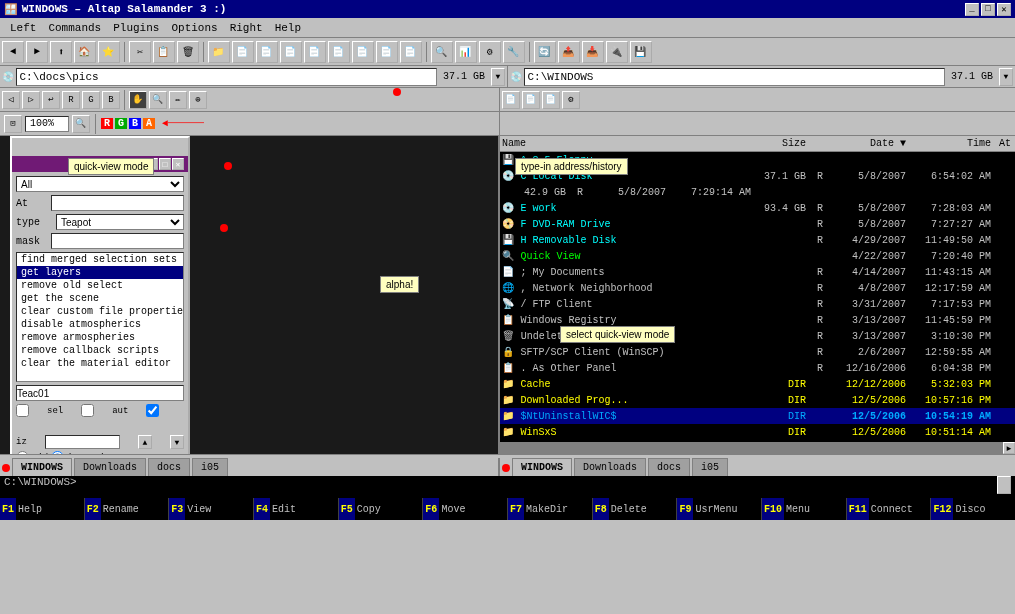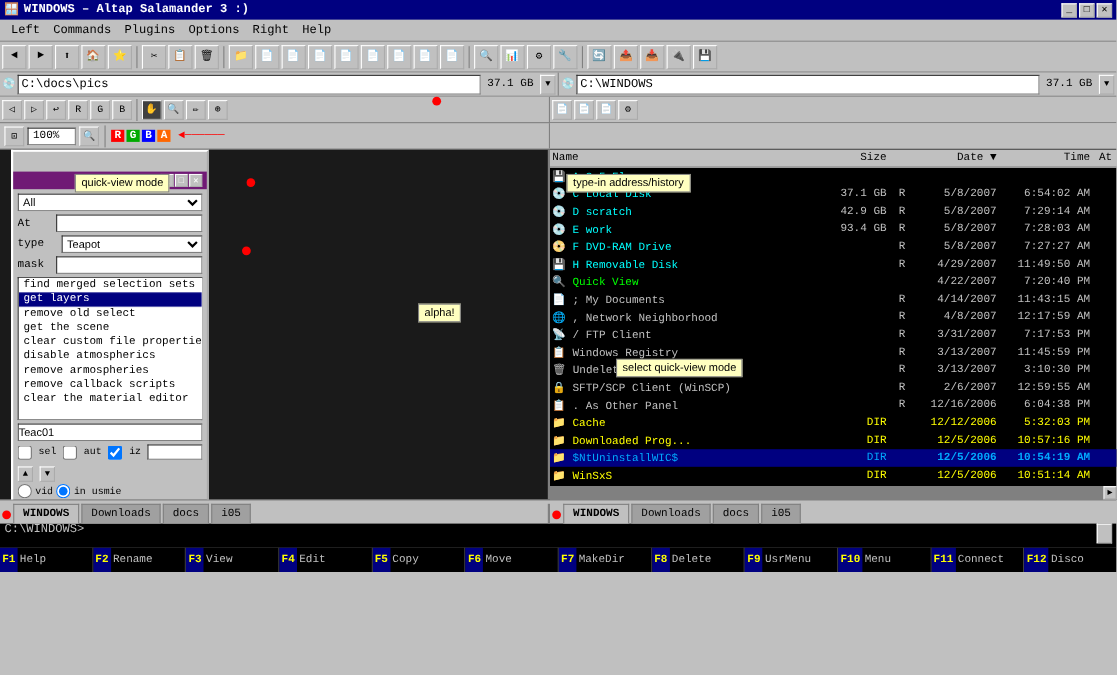--- a/index.html
+++ b/index.html
@@ -498,21 +498,21 @@
           <div class="dialog-menu-item">remove old select</div>
           <div class="dialog-menu-item">get the scene</div>
           <div class="dialog-menu-item">clear custom file properties</div>
           <div class="dialog-menu-item">disable atmospherics</div>
           <div class="dialog-menu-item">remove armospheries</div>
           <div class="dialog-menu-item">remove callback scripts</div>
           <div class="dialog-menu-item">clear the material editor</div>
         </div>
         <div style="padding:3px 0;">
           <input class="dialog-footer-input" style="width: 100%; margin-bottom: 3px;" value="Teac01">
-          <div style="display:flex; gap:6px; align-items:center; font-size:9px; flex-wrap:wrap;">
+          <div style="display:flex; gap:18px; align-items:center; font-size:9px; flex-wrap:wrap;">
             <input type="checkbox" style=""> 
               <span>sel</span>
             <input type="checkbox" style=""> 
               <span>aut</span>
             <input type="checkbox" checked="" style=""> 
               <span>iz</span>
             <input class="dialog-input" style="width: 30px; height: 14px;" value="">
             <div class="toolbar-btn" style="width:14px;height:14px;font-size:8px;">▲</div>
             <div class="toolbar-btn" style="width:14px;height:14px;font-size:8px;">▼</div>
           </div>
@@ -559,21 +559,20 @@
       </div>
       <div class="file-row">
         <div class="col-name" style="color:#00ffff;">💿 C Local Disk</div>
         <div class="col-size" style="color:#c0c0c0;">37.1 GB</div>
         <div class="col-attr" style="color:#c0c0c0;">R</div>
         <div class="col-date" style="color:#c0c0c0;">5/8/2007</div>
         <div class="col-time" style="color:#c0c0c0;">6:54:02 AM</div>
         <div class="col-at"></div>
       </div>
       <div class="file-row">
-        <div class="col-name" style="color:#00ffff;">💿 D scratch</div>
         <div class="col-size" style="color:#c0c0c0;">42.9 GB</div>
         <div class="col-attr" style="color:#c0c0c0;">R</div>
         <div class="col-date" style="color:#c0c0c0;">5/8/2007</div>
         <div class="col-time" style="color:#c0c0c0;">7:29:14 AM</div>
         <div class="col-at"></div>
       </div>
       <div class="file-row">
         <div class="col-name" style="color:#00ffff;">💿 E work</div>
         <div class="col-size" style="color:#c0c0c0;">93.4 GB</div>
         <div class="col-attr" style="color:#c0c0c0;">R</div>

